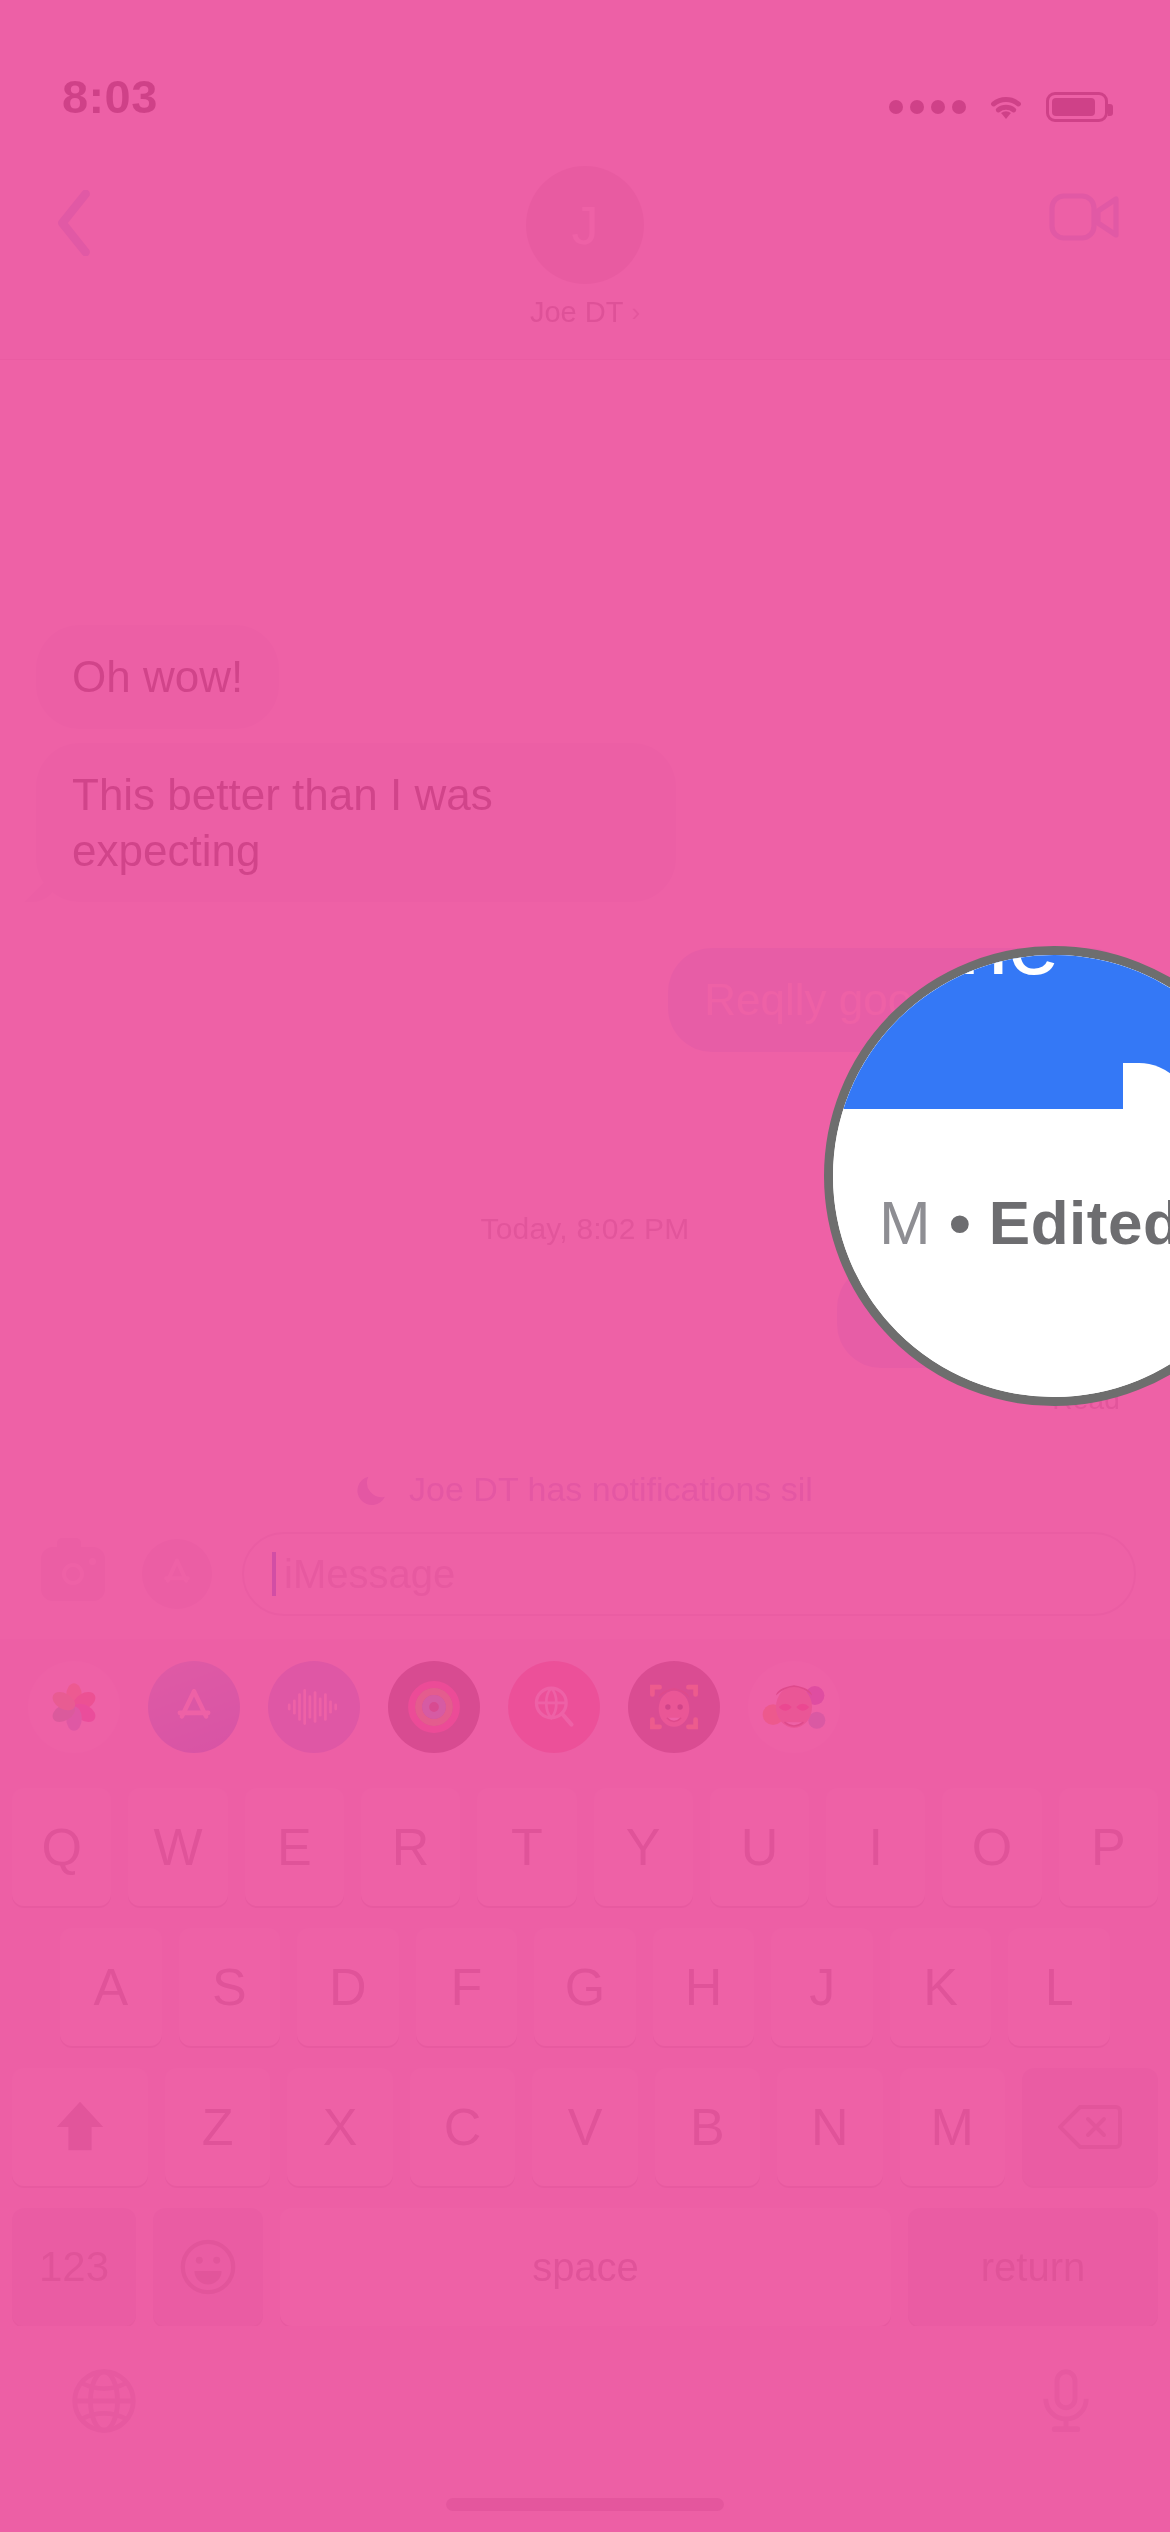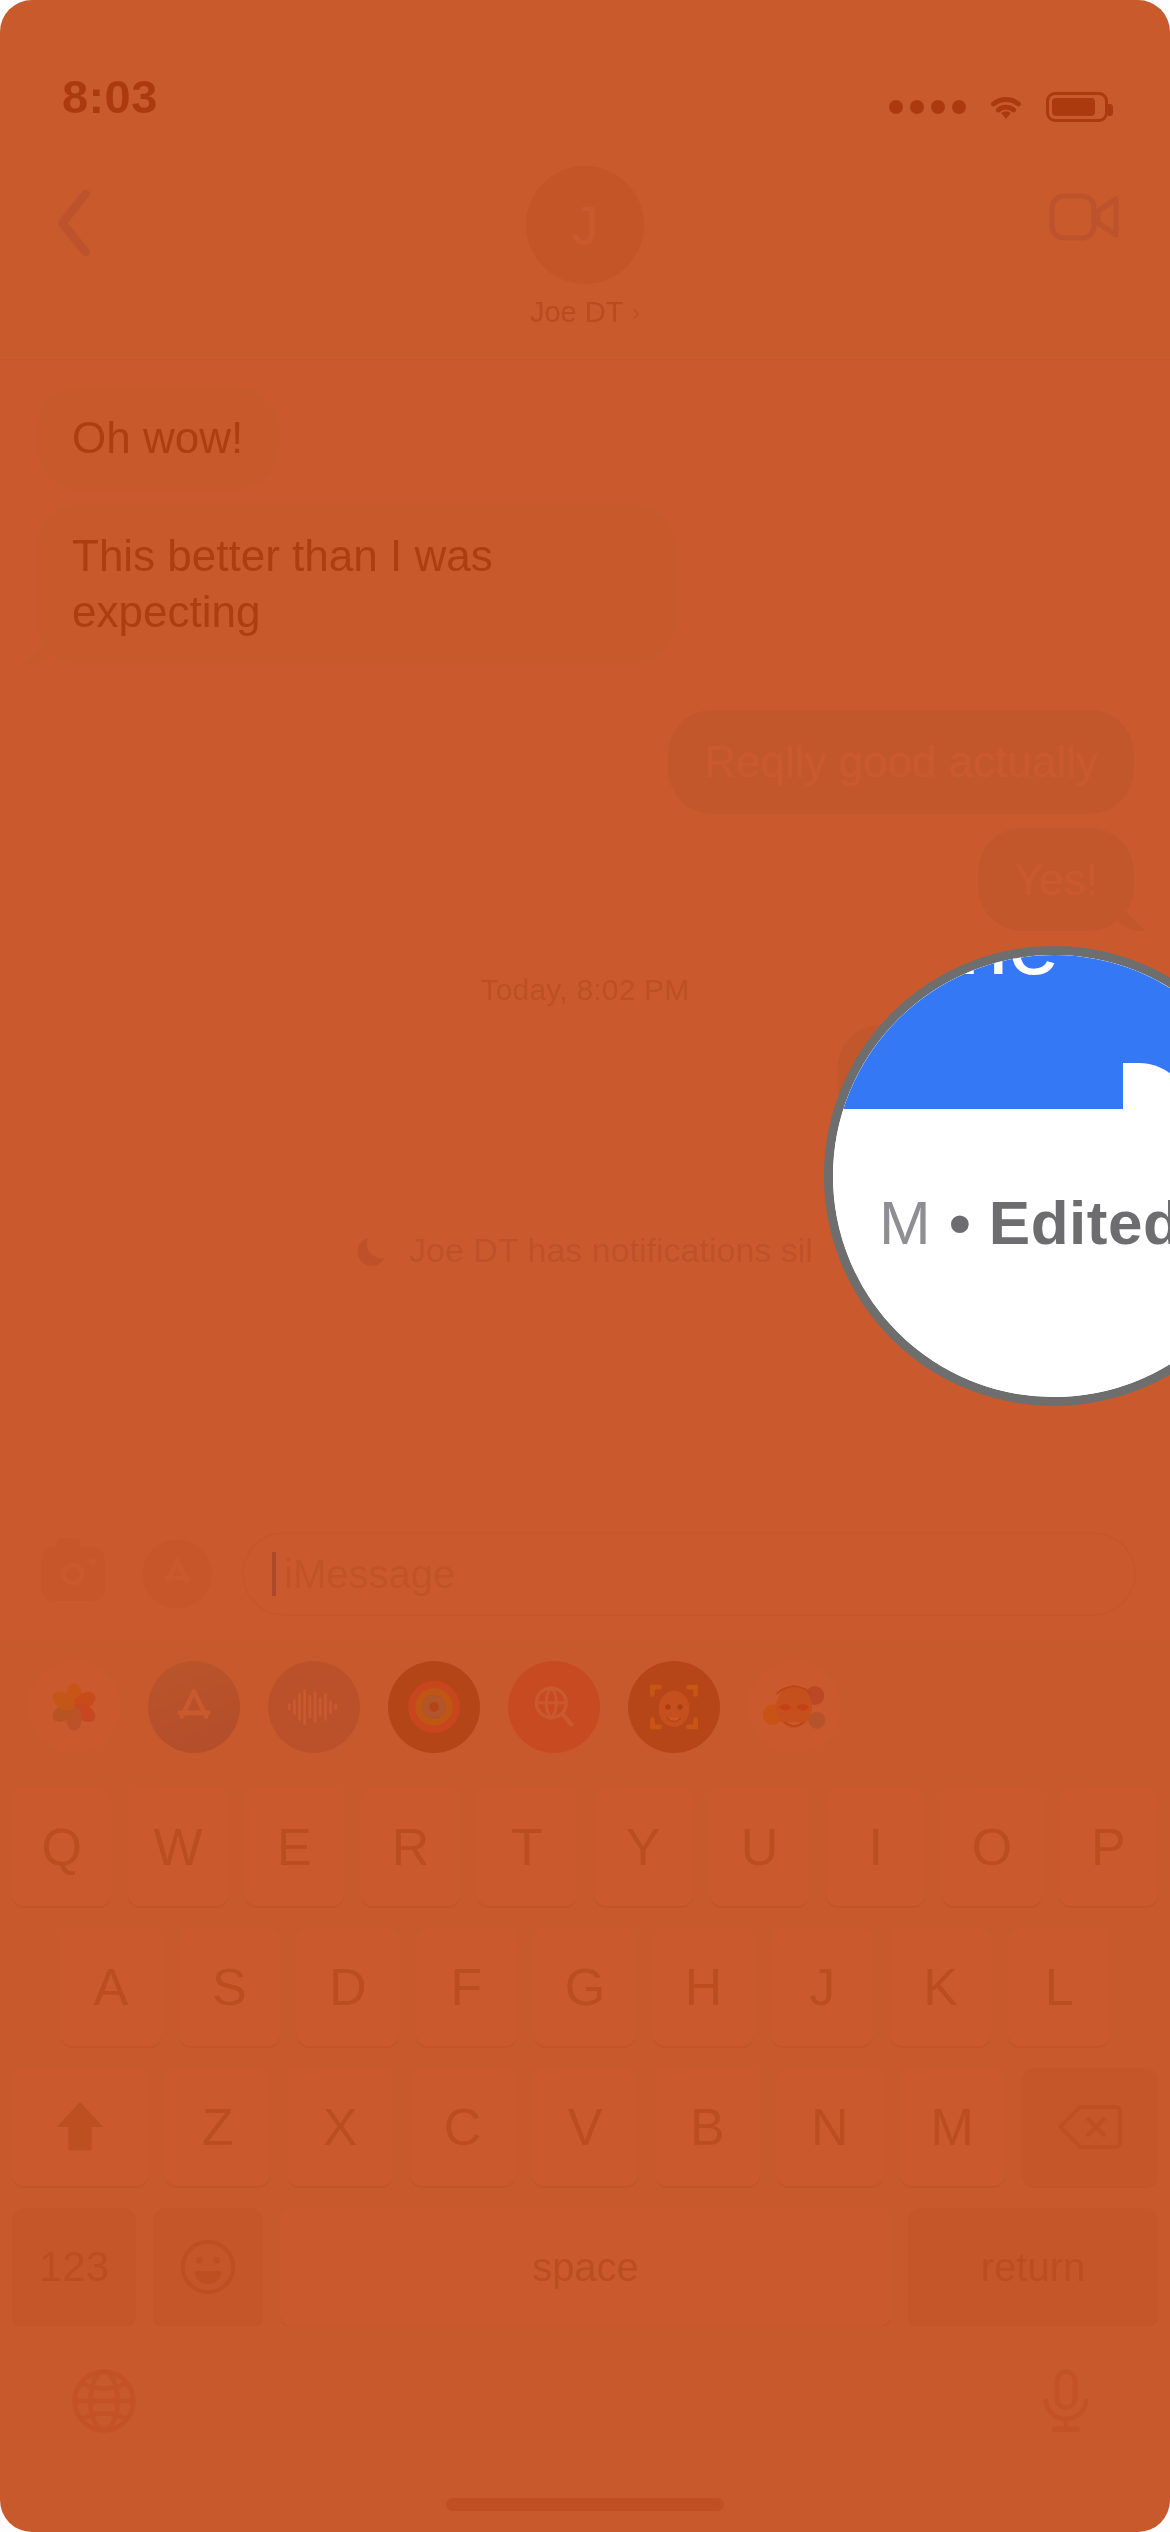--- a/index.html
+++ b/index.html
@@ -9,22 +9,21 @@
     background:#ffffff;
     position:relative;
     overflow:hidden;
     -webkit-font-smoothing:antialiased;
   }
 
   
   #phone {
     position:absolute; inset:0;
     display:flex; flex-direction:column;
-    background:#c2410c;
-    border-radius:32px;
+    background:#ec4899;
   }
 
   
   #faded-ui {
     position:absolute; inset:0;
     display:flex; flex-direction:column;
     opacity:0.135;
   }
 
   
@@ -90,20 +89,21 @@
   .nav-video svg { width:74px; height:58px; }
 
   
   .convo {
     flex:1 1 auto;
     background:#ffffff;
     position:relative;
     padding:26px 36px 0 36px;
     display:flex; flex-direction:column;
     overflow:hidden;
+    justify-content:flex-end;
   }
   .row { display:flex; width:100%; margin-bottom:14px; }
   .row.in  { justify-content:flex-start; }
   .row.out { justify-content:flex-end; }
 
   .bubble {
     max-width:640px;
     padding:24px 36px;
     font-size:44px; line-height:1.27;
     border-radius:44px;

